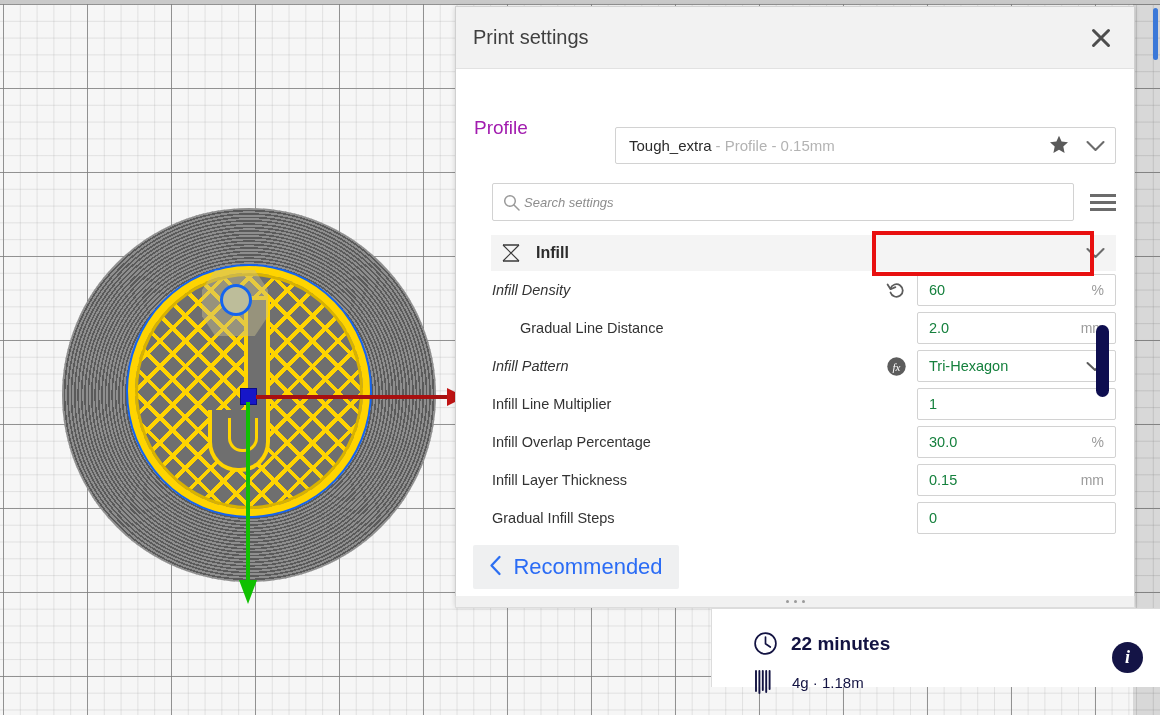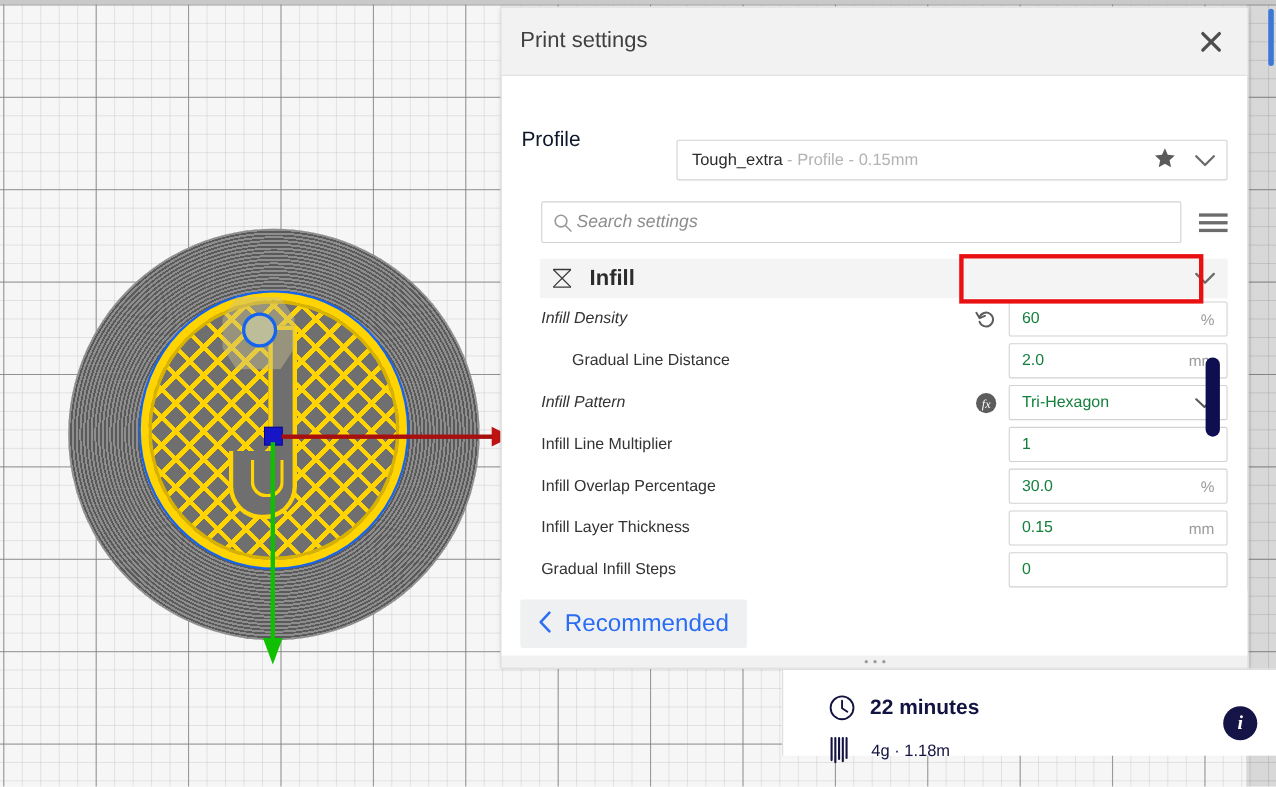--- a/index.html
+++ b/index.html
@@ -153,41 +153,41 @@
   #close-btn {
     margin-left:auto; width:34px; height:34px;
     display:flex; align-items:center; justify-content:center;
     cursor:pointer; color:#4d4d4d;
   }
 
   #profile-row {
     display:flex; align-items:center; padding: 22px 18px 0 18px;
     flex:0 0 auto;
   }
-  #profile-label { font-size:19px; color:#0f172a; width:141px; }
+  #profile-label { font-size:19px; color:#a21caf; width:141px; }
   #profile-box {
     flex:1; height:37px; border:1px solid #d2d2d2; background:#fff;
     display:flex; align-items:center; padding:0 10px 0 13px; border-radius:2px;margin-top:36px;
   }
   #profile-name { font-size:15px; color:#2b2b2b; }
   #profile-variant { font-size:15px; color:#b3b3b3; margin-left:4px; }
   #profile-star { margin-left:auto; color:#5a5a5a; font-size:19px; line-height:1; }
   #profile-chevron { margin-left:17px; color:#6b6b6b; display:flex; }
 
   #search-row {
     display:flex; align-items:center; padding: 19px 18px 0 36px;
     flex:0 0 auto;
   }
   #search-box {
     flex:1; height:38px; border:1px solid #d2d2d2; background:#fff; border-radius:2px;
     display:flex; align-items:center; padding:0 10px;
   }
   #search-icon { color:#9a9a9a; margin-right:4px; display:flex; }
   #search-input {
-    border:none; outline:none; flex:1; font-size:16px;
+    border:none; outline:none; flex:1; font-size:13px;
     font-family:"Liberation Sans", sans-serif;
     font-style:italic; color:#c2410c; background:transparent;
   }
   #search-input::placeholder { color:#8d8d8d; font-style:italic; }
   #hamburger { margin-left:16px; width:26px; display:flex; flex-direction:column; gap:4px; cursor:pointer;}
   #hamburger i { display:block; height:3px; background:#6b6b6b; }
 
   
   #settings-scroll {
     margin: 14px 0 0 0;
@@ -195,21 +195,21 @@
     flex:1 1 auto; position:relative; overflow:hidden;
   }
   #settings-inner { position:relative; }
 
   .cat-header {
     height:36px; background:#f4f4f4;
     display:flex; align-items:center; padding:0 11px 0 9px;
     margin-left:-1px;
   }
   .cat-icon { width:22px; height:22px; margin-right:14px; display:flex; align-items:center; justify-content:center;}
-  .cat-name { font-size:20px; font-weight:bold; color:#2b2b2b; }
+  .cat-name { font-size:16px; font-weight:bold; color:#2b2b2b; }
   .cat-chevron { margin-left:auto; color:#6b6b6b; display:flex; }
 
   .srow { height:38px; display:flex; align-items:center; }
   .srow .slabel { font-size:14.5px; color:#333; }
   .srow.modified .slabel { font-style:italic; }
   .srow.indent .slabel { padding-left:28px; }
   .srow .sicon { margin-left:auto; width:30px; display:flex; align-items:center; justify-content:center; color:#5c5c5c; }
   .field {
     width:199px; height:32px; border:1px solid #d2d2d2; background:#fff;
     display:flex; align-items:center; padding:0 11px; margin-left:6px; border-radius:2px;

